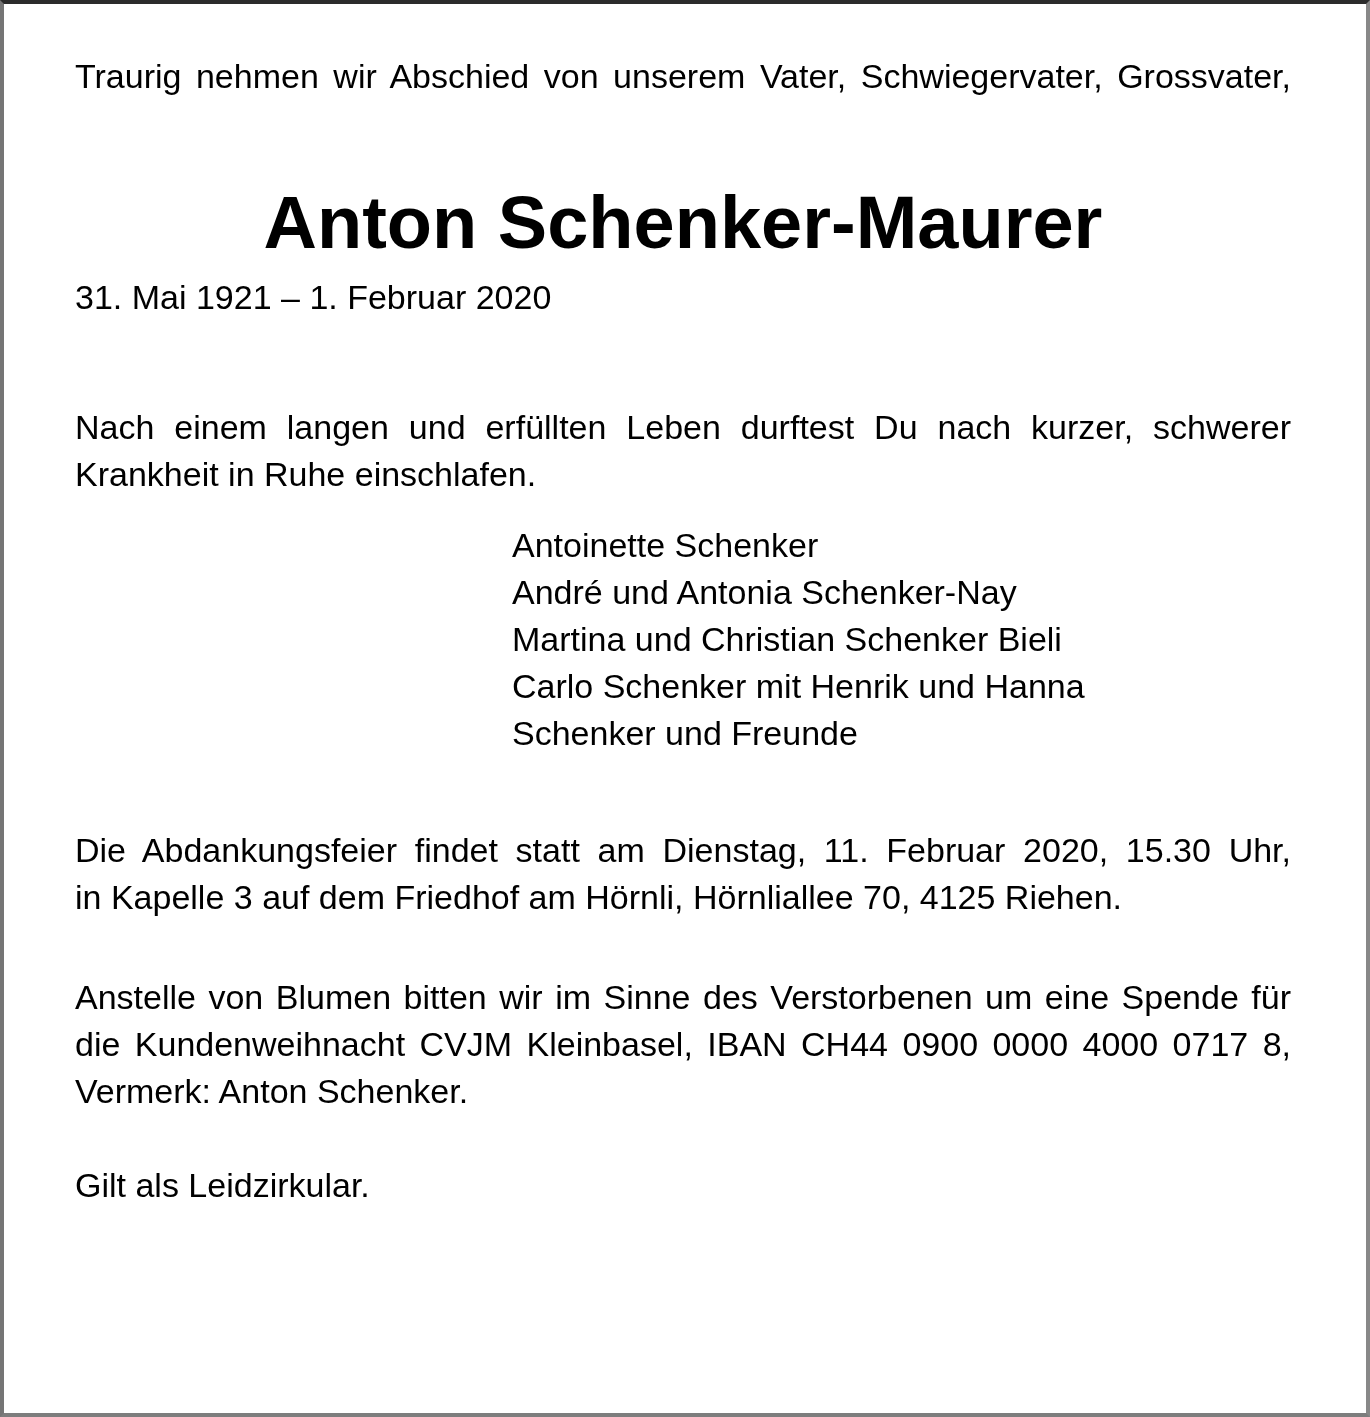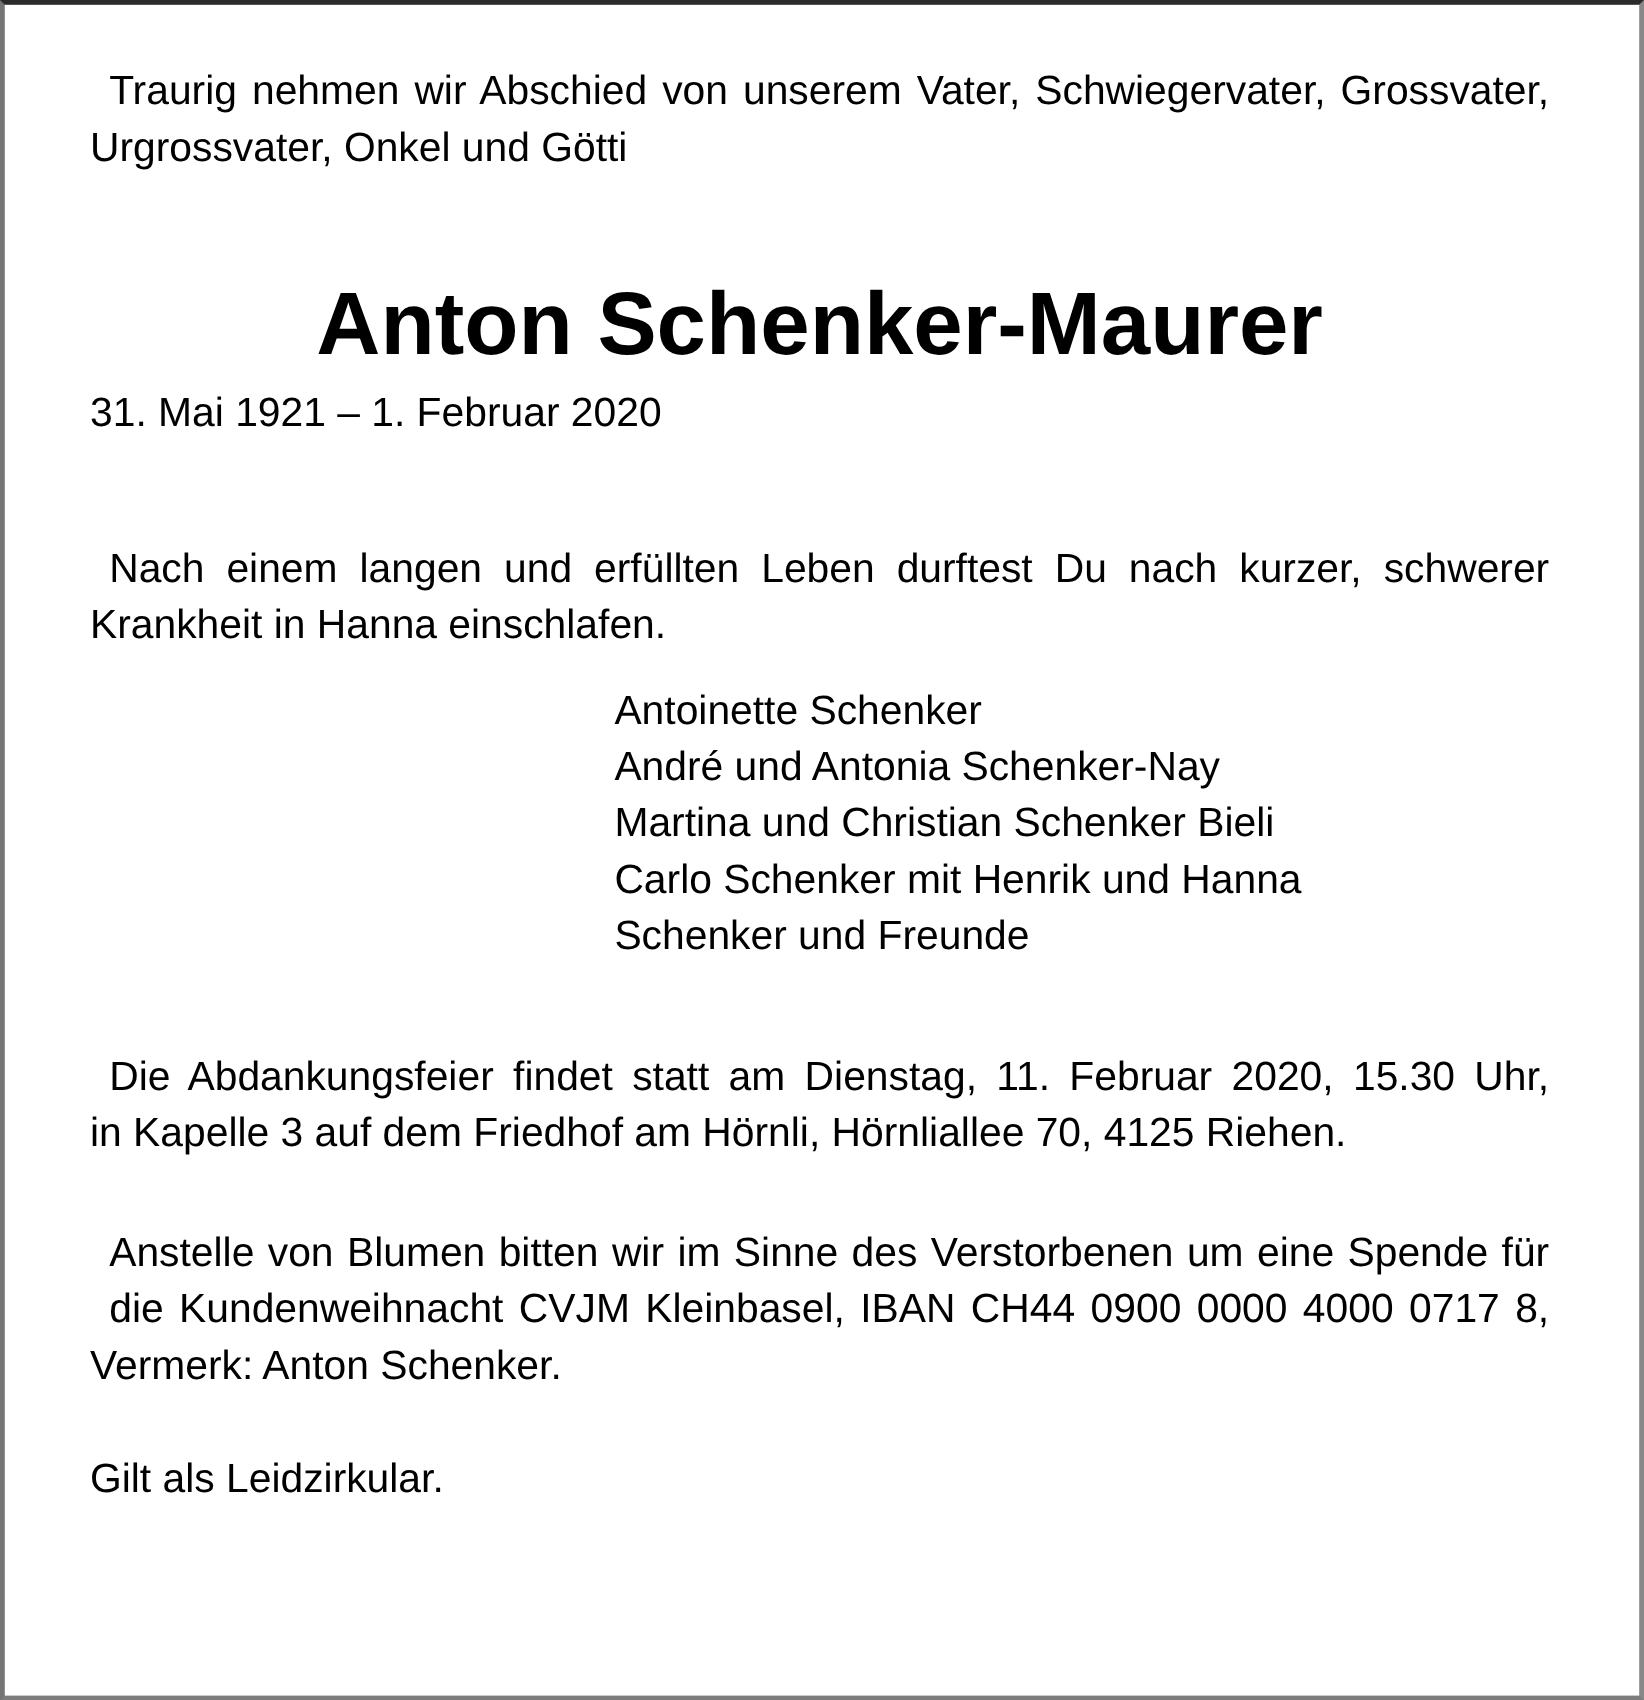--- a/index.html
+++ b/index.html
@@ -28,21 +28,20 @@
     padding: 0 75px 0 71px;
     font-size: 34px;
     line-height: 47px;
   }
   
   .jline {
     display: block;
     text-align: justify;
     text-align-last: justify;
     white-space: normal;
-    margin-left: 16px;
   }
   
   .lline {
     display: block;
     text-align: left;
   }
   .intro        { margin: 49px 0 0 0; }
   .title {
     margin: 83px 0 0 0;
     font-size: 74px;
@@ -60,30 +59,29 @@
   .closing      { margin: 47px 0 0 0; }
 </style>
 </head>
 <body>
 
 <div class="page">
   <div class="content">
 
     <div class="intro">
       <span class="jline">Traurig nehmen wir Abschied von unserem Vater, Schwiegervater, Grossvater,</span>
-      <span class="lline">Urgrossvater, Onkel und Götti</span>
     </div>
 
     <div class="title">Anton Schenker-Maurer</div>
 
     <div class="dates">31. Mai 1921 – 1. Februar 2020</div>
 
     <div class="message">
       <span class="jline">Nach einem langen und erfüllten Leben durftest Du nach kurzer, schwerer</span>
-      <span class="lline">Krankheit in Hanna einschlafen.</span>
+      <span class="lline">Krankheit in Ruhe einschlafen.</span>
     </div>
 
     <div class="mourners">
       <span class="lline">Antoinette Schenker</span>
       <span class="lline">André und Antonia Schenker-Nay</span>
       <span class="lline">Martina und Christian Schenker Bieli</span>
       <span class="lline">Carlo Schenker mit Henrik und Hanna</span>
       <span class="lline">Schenker und Freunde</span>
     </div>
 

